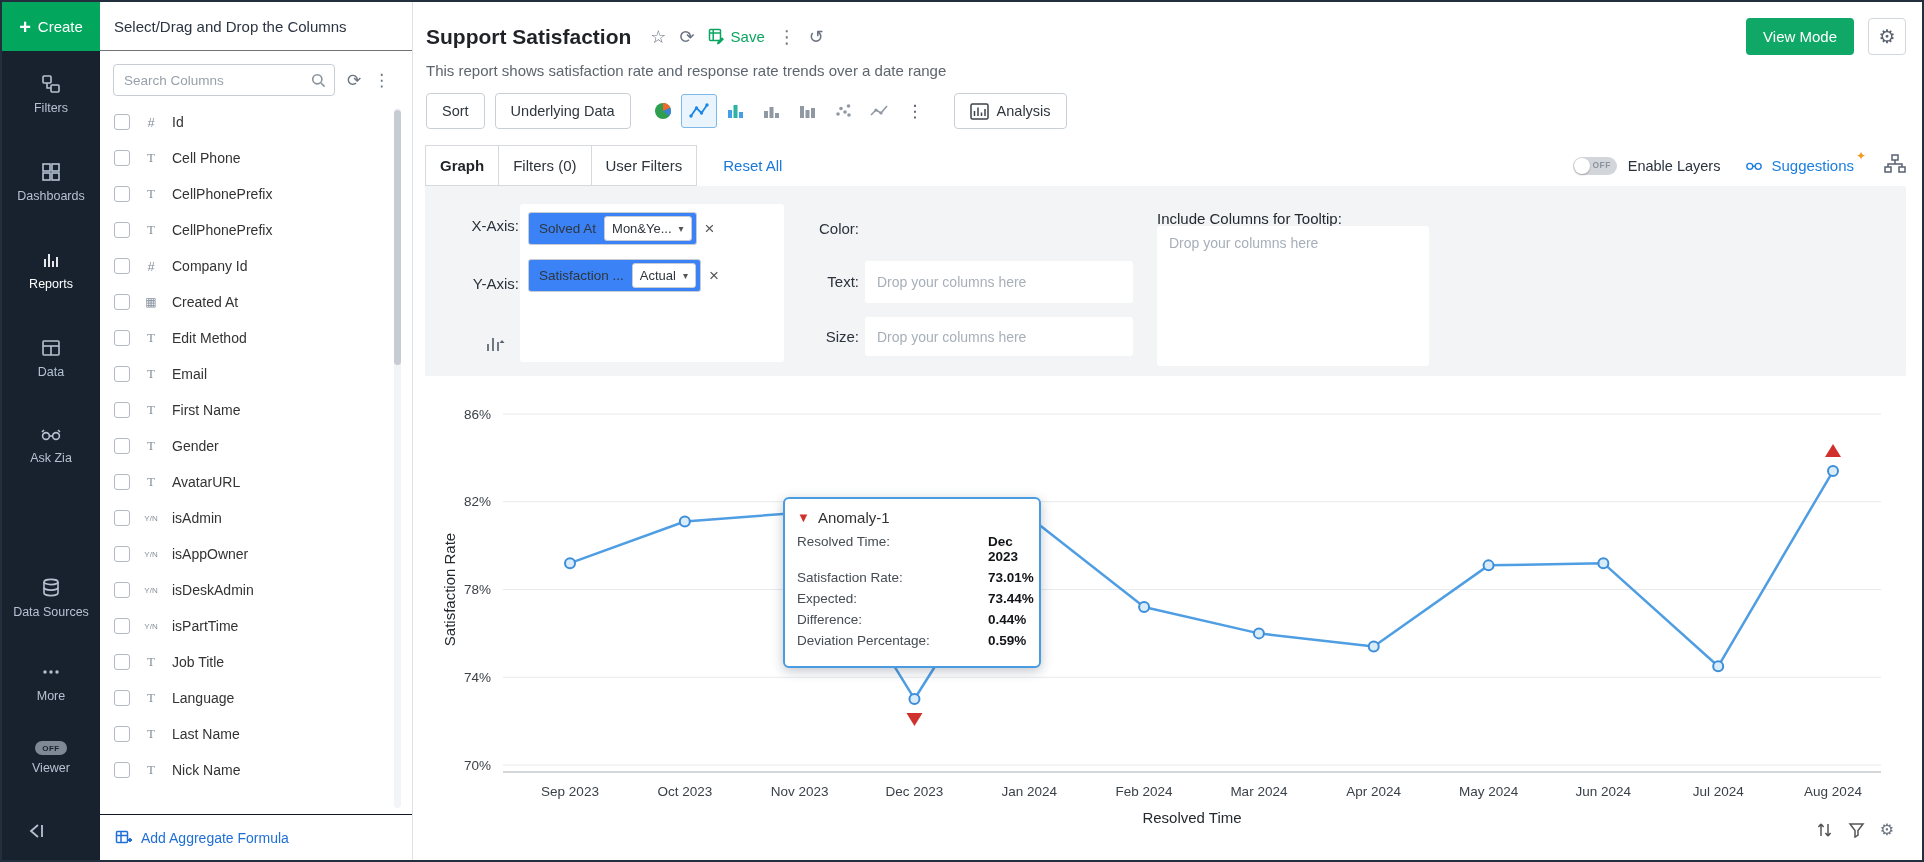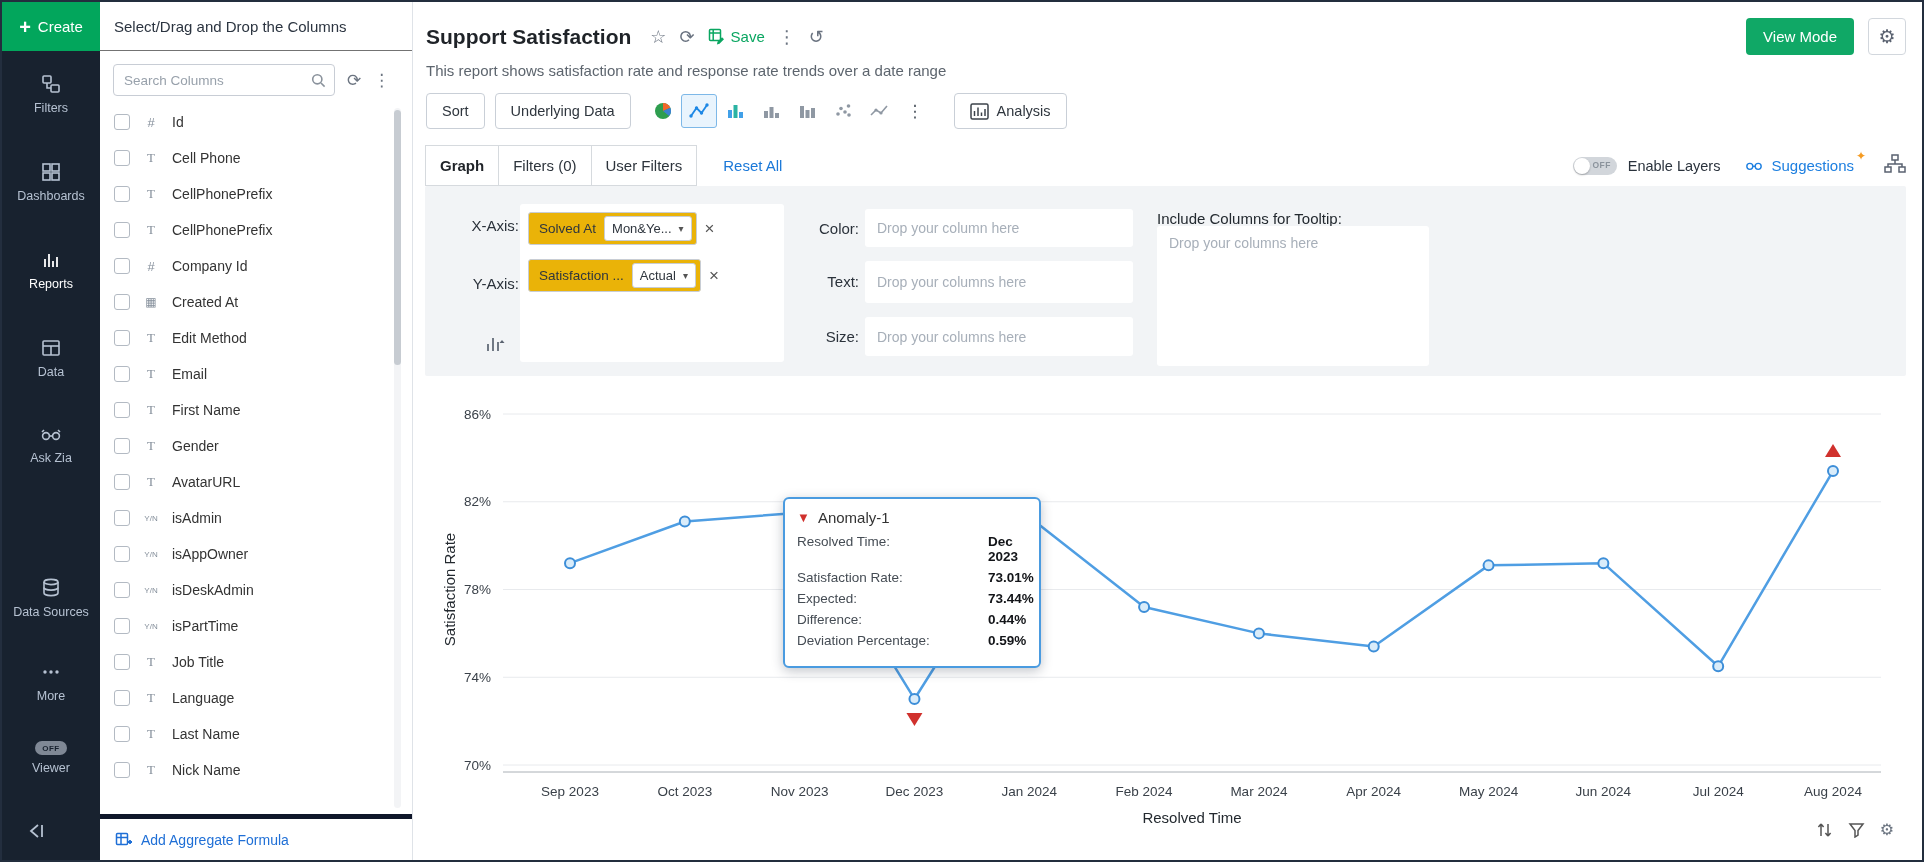--- a/index.html
+++ b/index.html
@@ -35,21 +35,21 @@
   .col-list { flex:1; overflow:hidden; padding-left:14px; }
   .col-row { display:flex; align-items:center; height:36px; gap:11px; cursor:grab; }
   .cb { width:16px; height:16px; flex:0 0 16px; border:1.5px solid #b3bac3; border-radius:3px; background:#fff; cursor:pointer; }
   .type-ic { width:20px; text-align:center; color:#858f9b; font-size:13px; }
   .type-ic[data-t="text"] { font-family:"Liberation Serif",serif; }
   .type-ic[data-t="bool"] { font-size:8px; }
   .type-ic[data-t="date"] { font-size:12px; }
   .col-label { font-size:14px; color:#333; white-space:nowrap; }
   .vscroll { position:absolute; right:11px; top:106px; bottom:52px; width:7px; background:#f3f4f6; border-radius:4px; }
   .vthumb { position:absolute; top:2px; width:7px; height:255px; background:#c7ccd2; border-radius:4px; cursor:pointer; }
-  .add-formula { flex:0 0 46px; border-top:5px solid #0f172a; display:flex; align-items:center; gap:9px; padding-left:15px; color:#1f6fd6; font-size:14px; cursor:pointer; background:#fff; }
+  .add-formula { flex:0 0 46px; border-top:1px solid #0f172a; display:flex; align-items:center; gap:9px; padding-left:15px; color:#1f6fd6; font-size:14px; cursor:pointer; background:#fff; }
 
   
   .main { flex:1; display:flex; flex-direction:column; background:#fff; min-width:0; }
   .main-header { padding:16px 16px 0 13px; }
   .title-row { display:flex; align-items:center; gap:13px; }
   .title-row h1 { font-size:21px; color:#1f2328; font-weight:bold; margin-right:6px; }
   .hicon { color:#6a7380; font-size:18px; line-height:1; cursor:pointer; }
   .save-group { display:flex; align-items:center; gap:6px; color:#0aa661; font-size:15px; cursor:pointer; }
   .hdr-right { margin-left:auto; display:flex; align-items:center; gap:14px; }
   .view-mode-btn { background:#10a866; color:#fff; font-size:15px; border:none; border-radius:4px; height:37px; padding:0 17px; cursor:pointer; font-family:"Liberation Sans",sans-serif; }
@@ -78,21 +78,21 @@
   .suggestions { margin-left:24px; display:flex; align-items:center; gap:7px; color:#1d7fe0; font-size:15px; cursor:pointer; position:relative; }
   .sparkle { position:absolute; top:-8px; right:-12px; color:#f59b22; font-size:12px; }
   .hier-icon { margin-left:30px; cursor:pointer; }
 
   
   .cfg { position:relative; height:190px; background:#f2f4f6; margin:0 16px 0 12px; border-radius:2px; }
   .cfg-label { position:absolute; font-size:15px; color:#2b323b; width:82px; text-align:right; }
   .axes-box { position:absolute; left:95px; top:18px; width:264px; height:158px; background:#fff; border-radius:3px; padding:8px; }
   .chip-row { display:flex; align-items:center; }
   .chip-row + .chip-row { margin-top:14px; }
-  .chip { background:#eab308; border:1px solid #c8cdd4; border-radius:3px; height:33px; display:flex; align-items:center; font-size:13.5px; color:#2f363e; padding-left:10px; cursor:grab; }
+  .chip { background:#3b82f6; border:1px solid #c8cdd4; border-radius:3px; height:33px; display:flex; align-items:center; font-size:13.5px; color:#2f363e; padding-left:10px; cursor:grab; }
   .chip-name { max-width:96px; white-space:nowrap; overflow:hidden; }
   .chip-select { background:#fff; border:1px solid #c8cdd4; border-radius:3px; margin:0 4px 0 8px; height:25px; padding:0 7px; font-size:13px; display:flex; align-items:center; gap:7px; cursor:pointer; color:#2f363e; }
   .chip-caret { font-size:10px; color:#555; }
   .chip-close { margin-left:8px; font-size:17px; color:#555; cursor:pointer; line-height:1; }
   .swap-icon { position:absolute; left:58px; top:146px; cursor:pointer; }
   .drop-box { position:absolute; background:#fff; border-radius:3px; font-size:14px; color:#a7afb9; display:flex; align-items:center; padding-left:12px; cursor:default; }
   .drop-box.big { align-items:flex-start; padding-top:9px; }
   .cfg-section-label { position:absolute; font-size:15px; color:#23292f; }
 
   
@@ -503,23 +503,20 @@
       <div class="swap-icon">
         <svg width="24" height="24" viewBox="0 0 24 24" fill="none" stroke="#5a6270" stroke-width="1.7">
             <path d="M5 19 V12"></path>
             <path d="M10 19 V6"></path>
             <path d="M15 19 V10"></path>
             <path d="M19 8 l2.5 3 h-5 z" fill="#5a6270" stroke="none"></path>
           </svg>
       </div>
 
       <span class="cfg-label" style="left:352px; top:34px;">Color:</span>
-      <div class="drop-box" style="left:440px; top:23px; width:268px; height:38px;">
-        <span>Drop your column here</span>
-      </div>
 
       <span class="cfg-label" style="left:352px; top:87px;">Text:</span>
       <div class="drop-box" style="left:440px; top:75px; width:268px; height:42px;">
         <span>Drop your columns here</span>
       </div>
 
       <span class="cfg-label" style="left:352px; top:142px;">Size:</span>
       <div class="drop-box" style="left:440px; top:131px; width:268px; height:39px;">
         <span>Drop your columns here</span>
       </div>

